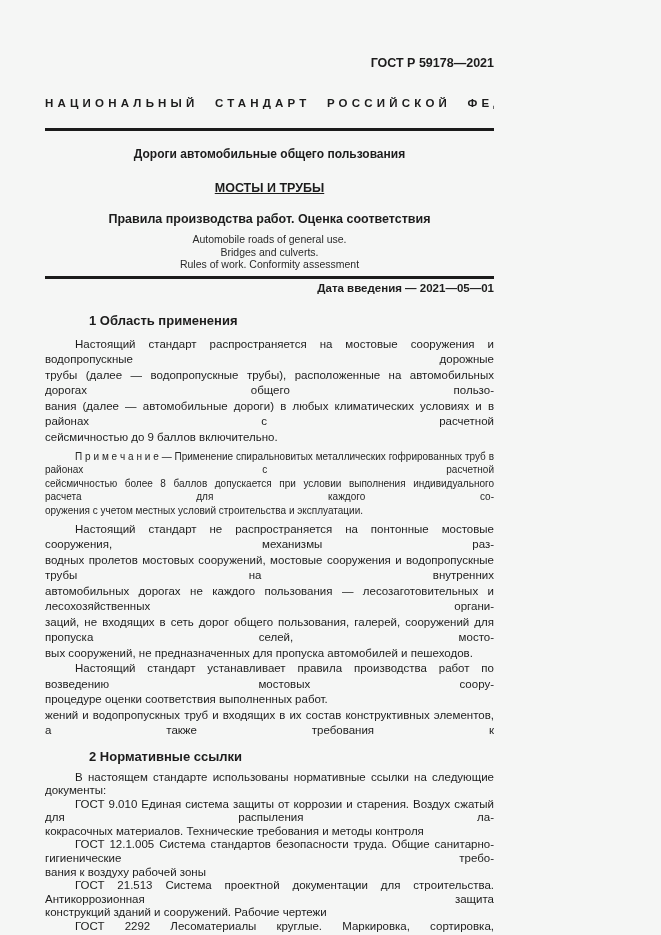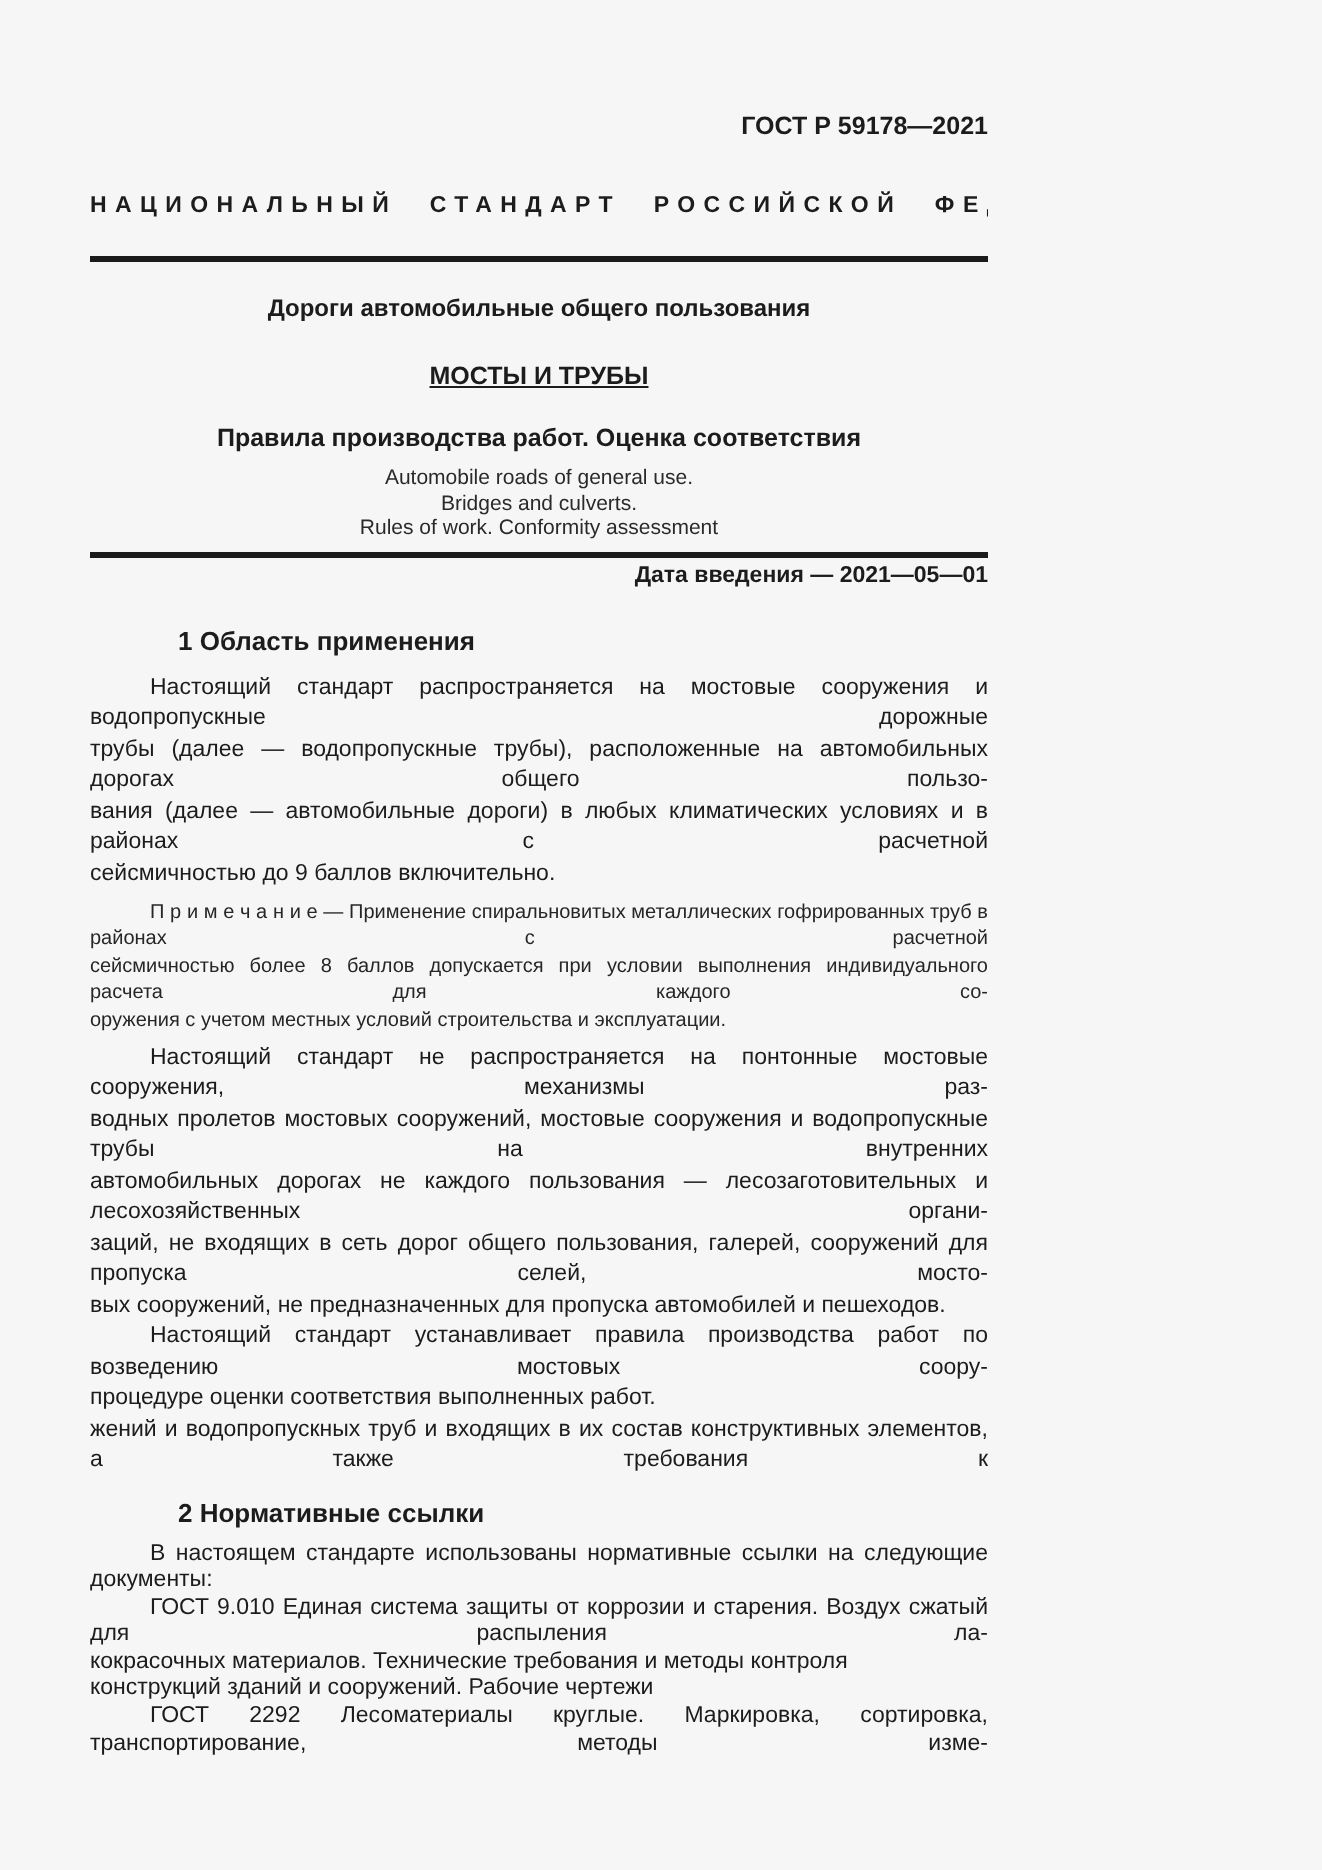--- a/index.html
+++ b/index.html
@@ -115,20 +115,25 @@
       <div class="section-heading second">2 Нормативные ссылки</div>
       <div class="sec2">
         <div class="para body first-para">
           <div class="line first last">В настоящем стандарте использованы нормативные ссылки на следующие документы:</div>
         </div>
         <div class="para body">
           <div class="line first">ГОСТ 9.010 Единая система защиты от коррозии и старения. Воздух сжатый для распыления ла-</div>
           <div class="line last">кокрасочных материалов. Технические требования и методы контроля</div>
         </div>
         <div class="para body">
+          <div class="line first">ГОСТ 12.1.005 Система стандартов безопасности труда. Общие санитарно-гигиенические требо-</div>
+          <div class="line last">вания к воздуху рабочей зоны</div>
+        </div>
+        <div class="para body">
+          <div class="line first">ГОСТ 21.513 Система проектной документации для строительства. Антикоррозионная защита</div>
           <div class="line last">конструкций зданий и сооружений. Рабочие чертежи</div>
         </div>
         <div class="para body">
           <div class="line first">ГОСТ 2292 Лесоматериалы круглые. Маркировка, сортировка, транспортирование, методы изме-</div>
         </div>
       </div>
     </div>
 
 </div>
 

